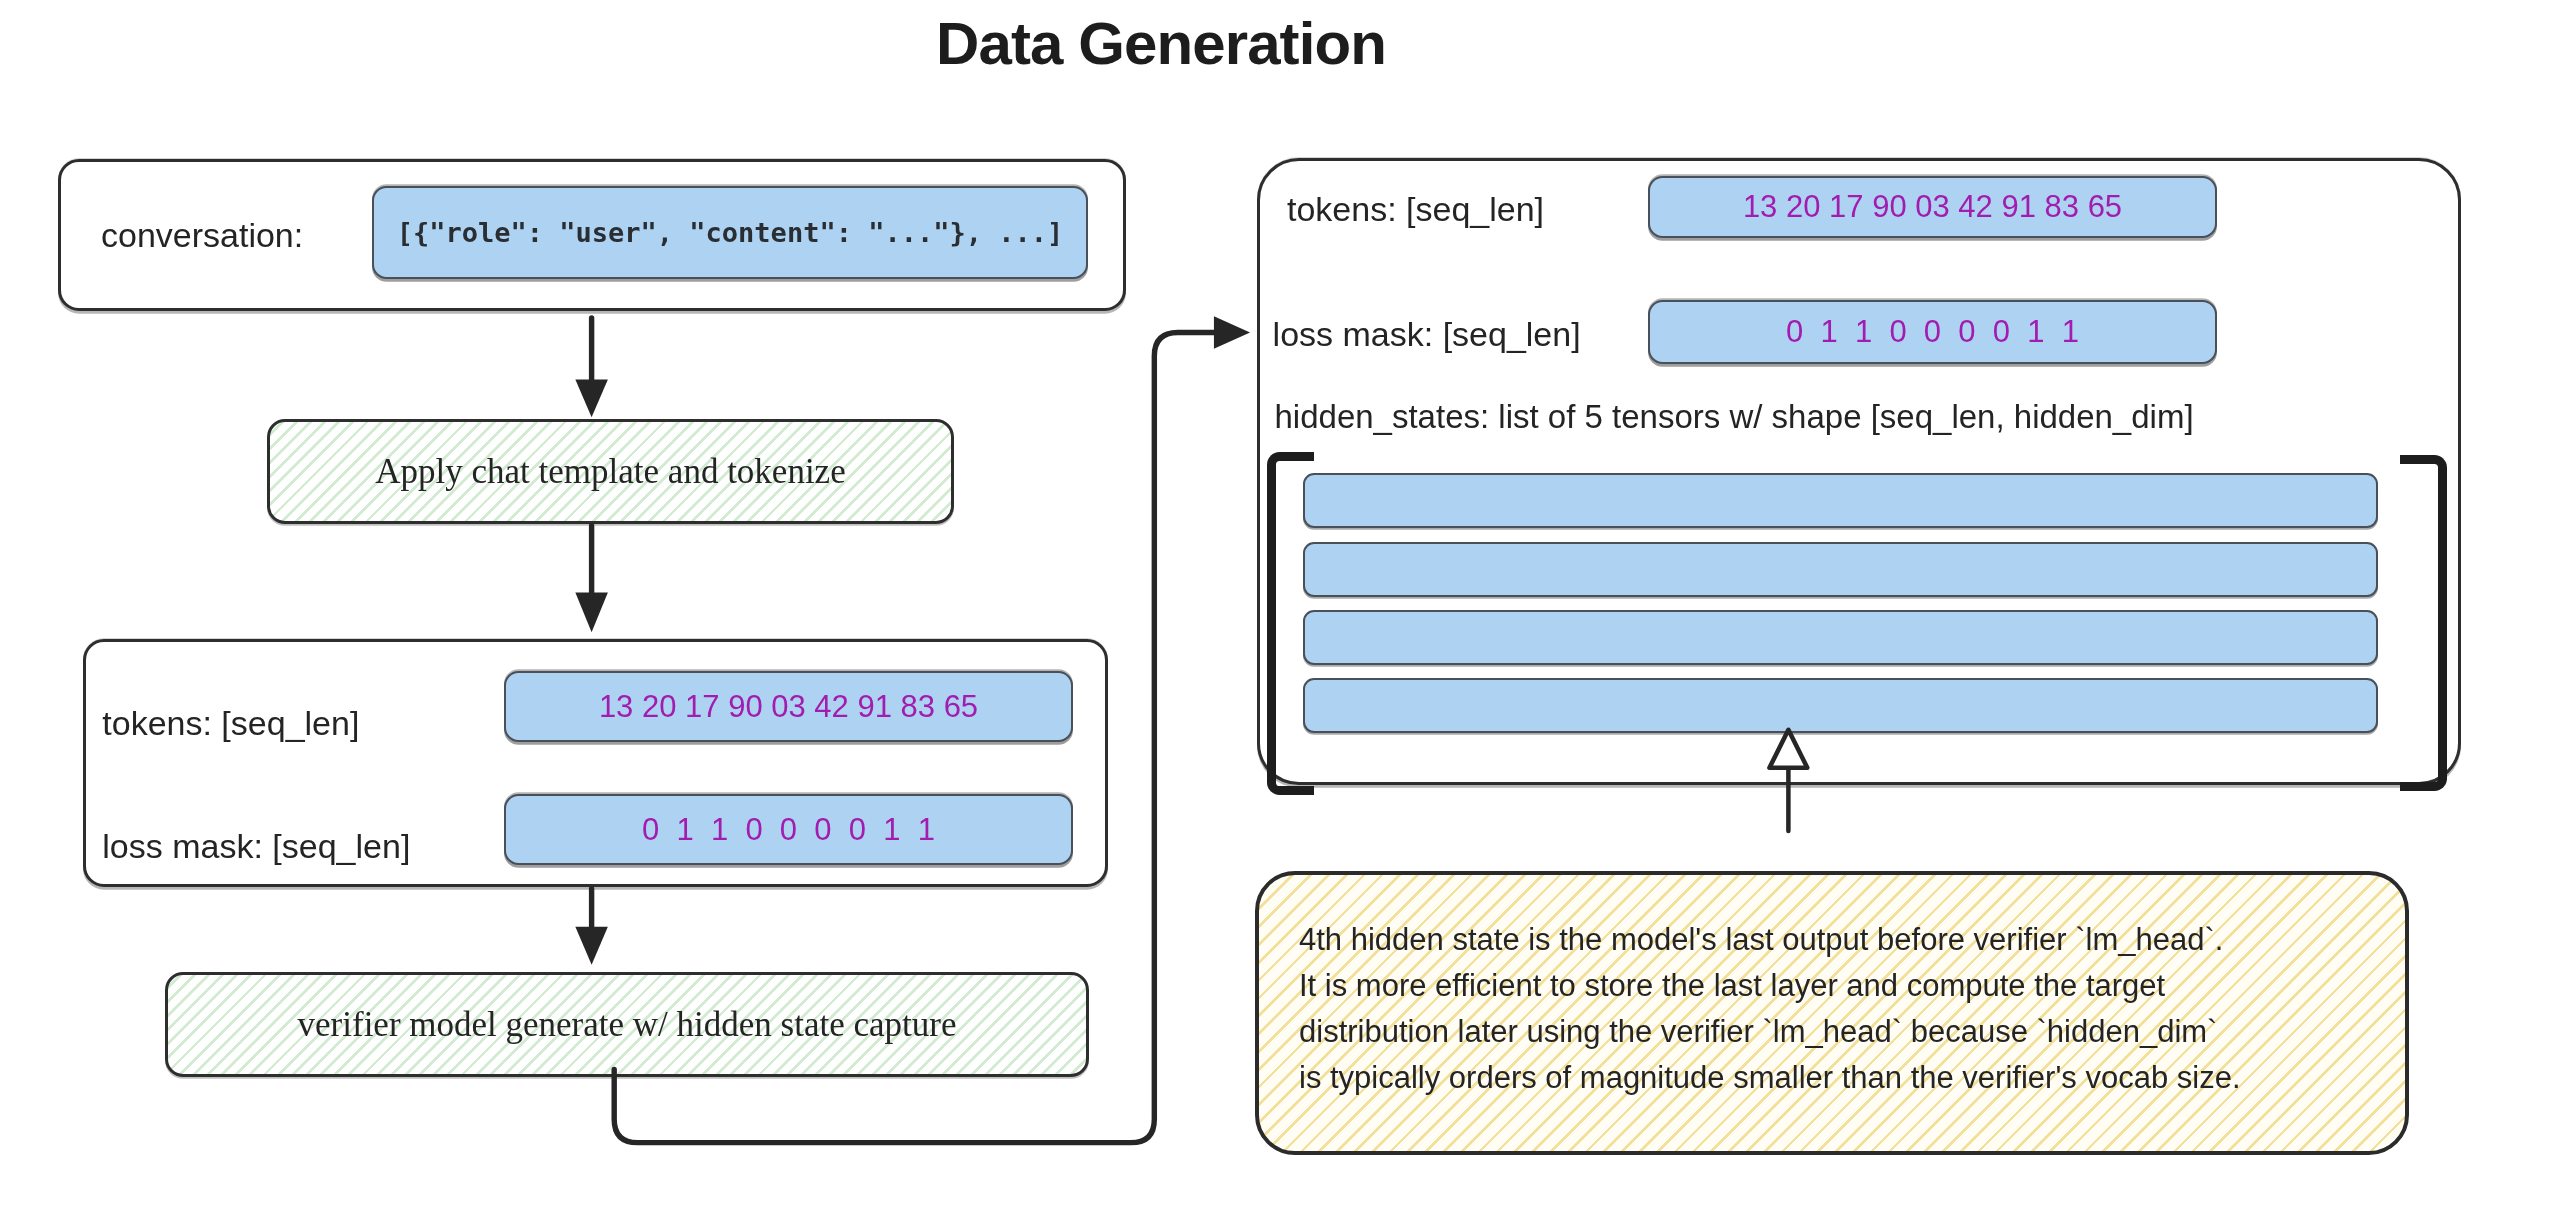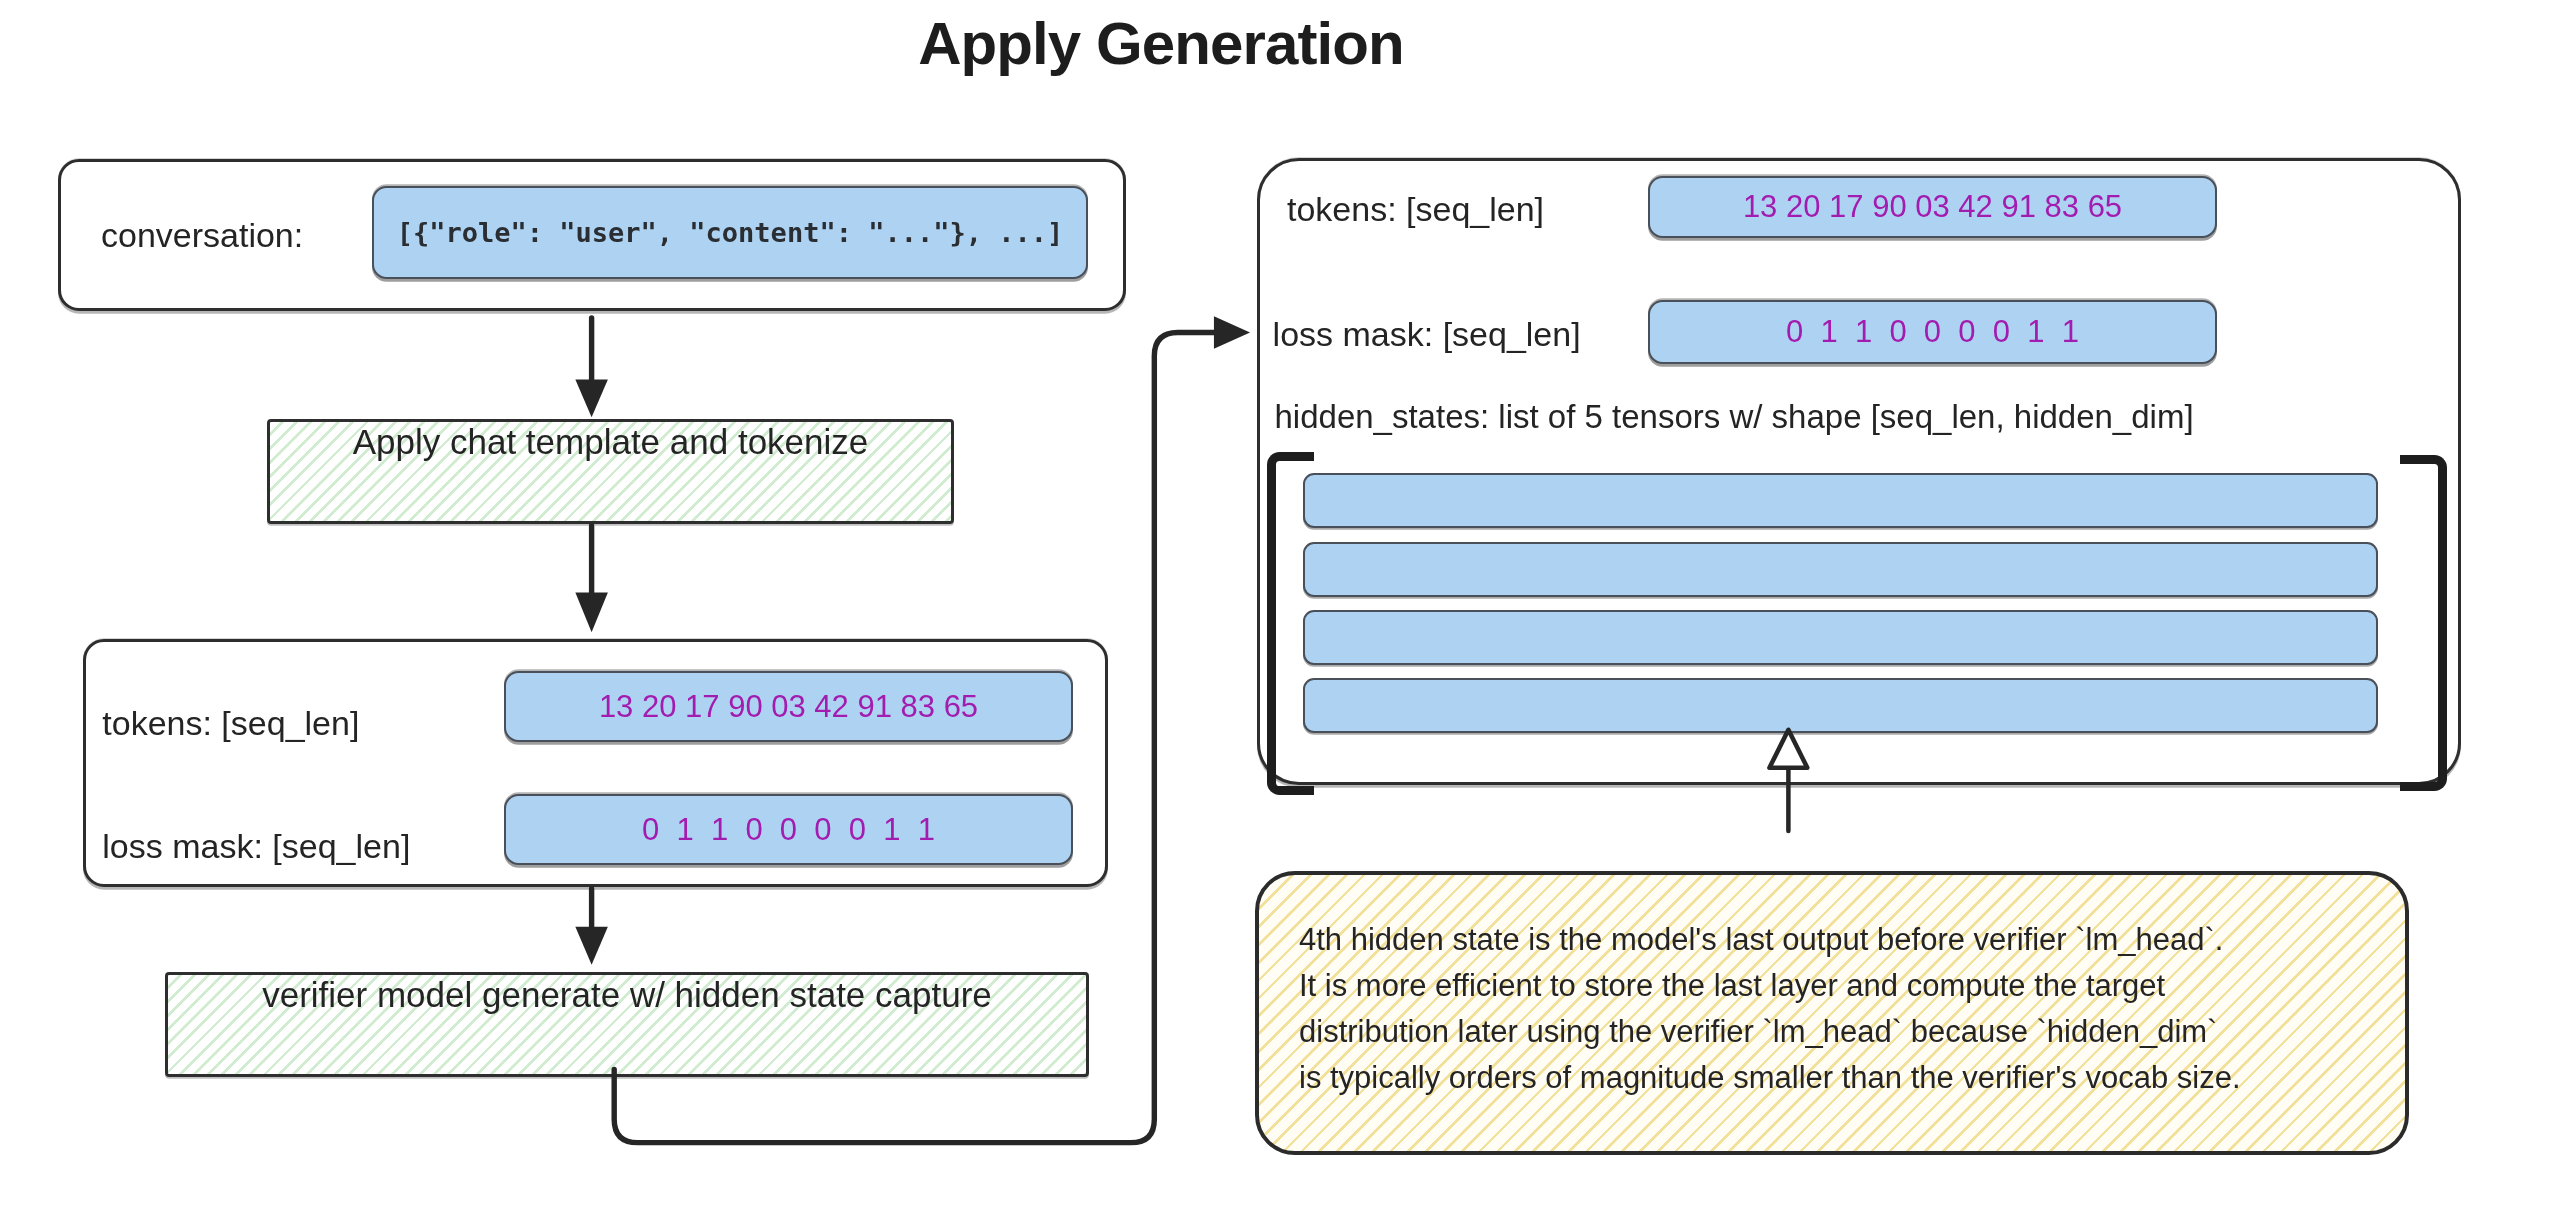--- a/index.html
+++ b/index.html
@@ -10,24 +10,25 @@
   .page-title{
     position:absolute;left:1161px;top:9px;transform:translateX(-50%);
     font-size:60px;font-weight:700;color:#1d1d1d;letter-spacing:-0.9px;white-space:nowrap;
   }
   
   .outer-box{
     position:absolute;background:#ffffff;border:3.6px solid #2e2e2e;border-radius:21px;
     box-shadow:0 2.7px 0 rgba(46,46,46,.35), 0 -0.9px 0 rgba(46,46,46,.2);
   }
   .green-box{
-    position:absolute;border:3.6px solid #2e2e2e;border-radius:4px;
+    position:absolute;border:3.6px solid #2e2e2e;border-radius:18px;
     background:repeating-linear-gradient(135deg,#ffffff 0 7.2px,#d2ecd2 7.2px 10px);
-    display:flex;align-items:flex-start;justify-content:center;
+    display:flex;align-items:center;justify-content:center;
     box-shadow:0 1.8px 0 rgba(46,46,46,.3);
+    font-family:Liberation Serif, serif;
   }
   .green-box .step-label{font-size:35px;font-weight:500;color:#242424;white-space:nowrap;}
   .note-box{
     position:absolute;border:4.5px solid #2b2b2b;border-radius:40px;
     background:repeating-linear-gradient(135deg,#fffdf4 0 10px,#f3e09b 10px 12.6px);
     box-sizing:border-box;padding:42px 33px 0 40px;margin-top:38px;
   }
   .note-text{
     font-size:31px;line-height:46px;font-weight:500;color:#242424;white-space:pre-line;
   }
@@ -55,21 +56,21 @@
     border-top-right-radius:12.6px;border-bottom-right-radius:12.6px;
   }
   
   #overlay{position:absolute;left:0;top:0;pointer-events:none;}
 </style>
 </head>
 <body>
 
 <div id="canvas">
 
-  <div class="page-title">Apply Generation</div>
+  <div class="page-title">Data Generation</div>
 
   <div class="outer-box" style="left:58px;top:159px;width:1062px;height:146px;">
     <span class="row-label" style="left:40px;top:50%;transform:translateY(-50%);">conversation:</span>
     <div class="chip" style="left:311px;top:23.5px;width:712px;height:89px;">
       <span class="chip-code">[{"role": "user", "content": "..."}, ...]</span>
     </div>
   </div>
 
   <div class="green-box" style="left:267px;top:419px;width:681px;height:99px;">
     <span class="step-label">Apply chat template and tokenize</span>

